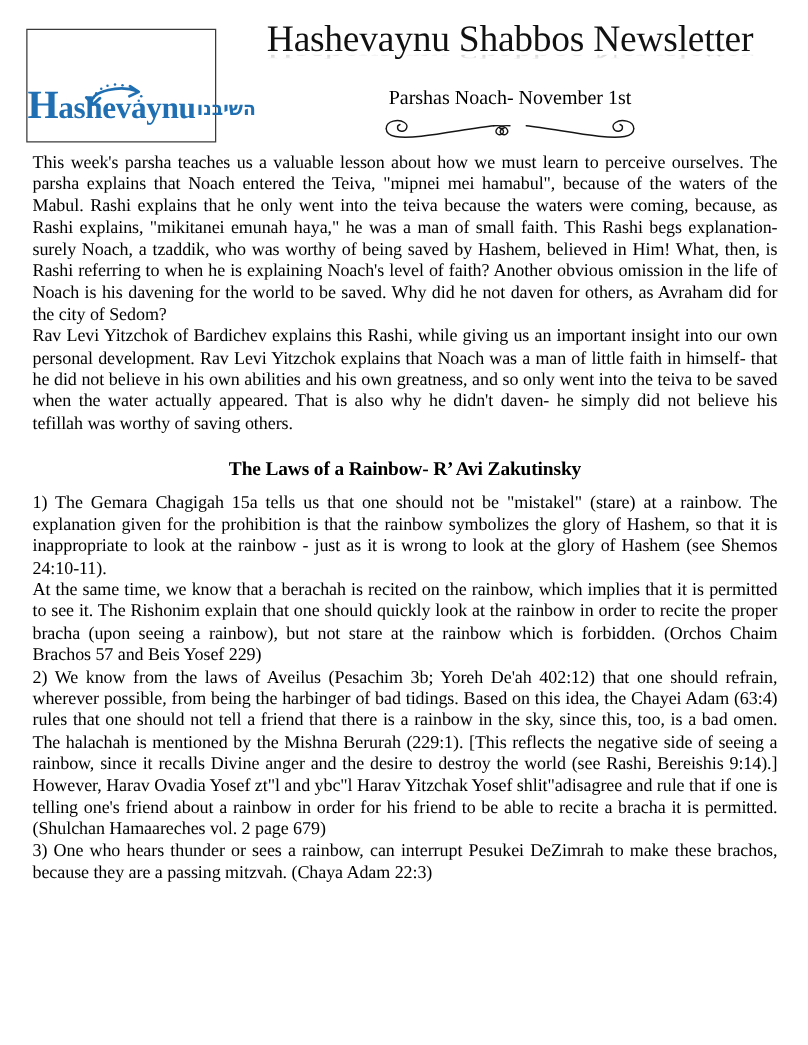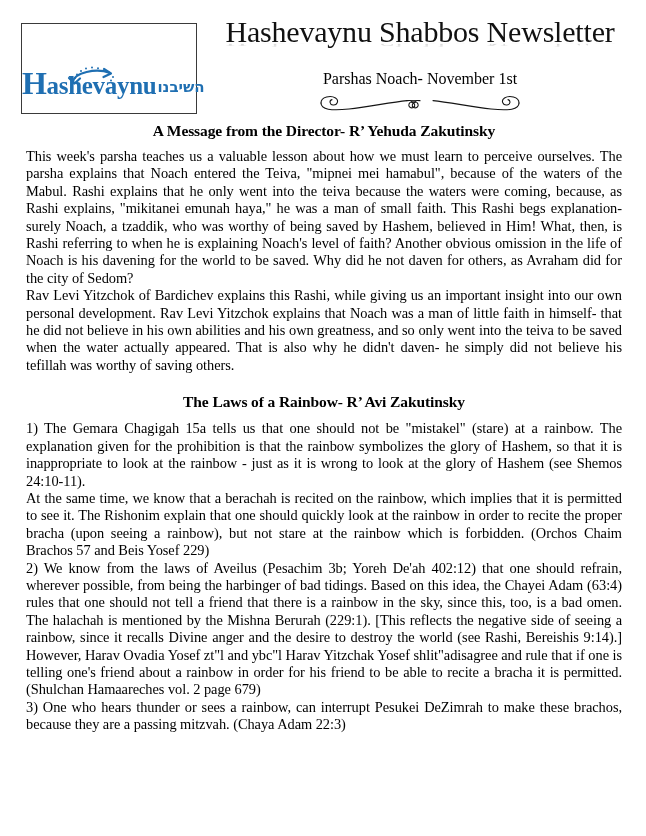--- a/index.html
+++ b/index.html
@@ -26,21 +26,21 @@
   
   .masthead {
     position: relative;
     height: 122px;
   }
 
   .logo-box {
     position: absolute;
     left: 21px;
     top: 23px;
-    width: 176px;
+    width: 152px;
     height: 91px;
     border: 1px solid #3a3a3a;
     background: #ffffff;
     box-sizing: border-box;
   }
   .logo-inner {
     position: absolute;
     left: 0;
     right: 0;
     bottom: 14px;
@@ -73,21 +73,21 @@
     position: absolute;
     left: 44px;
     top: -1px;
     width: 56px;
     height: 22px;
     pointer-events: none;
   }
 
   .title-zone {
     position: absolute;
-    left: 200px;
+    left: 188px;
     top: 16px;
     width: 440px;
     text-align: center;
   }
   .main-title {
     font-family: "Liberation Serif", "DejaVu Serif", serif;
     font-size: 30px;
     line-height: 1.05;
     color: #111111;
     letter-spacing: -0.2px;
@@ -193,21 +193,20 @@
           <path d="M113 10.6 C119 10.1, 123 11.5, 124 14 C125 16.8, 122 18.6, 119.6 17.4 C117.3 16.2, 118 12.8, 121.3 12.4" transform="translate(226,0) scale(-1,1)"></path>
           <path d="M212 13 C212 19.5, 202 21, 184 19 C164 16.7, 142 12.2, 126 10.6"></path>
           <path d="M212 13 C212 6.5, 202 5, 197.5 8 C193.5 10.6, 196 15.5, 200 15 C203.5 14.6, 204 10.5, 201 9.6"></path>
         </g>
       </svg>
     </div>
   </div>
 
   <div class="content">
 
-    <h2 class="section-heading">A Message from the Director- R’ Yehuda Zakutinsky</h2>
 
     <p class="body-text">This week's parsha teaches us a valuable lesson about how we must learn to perceive ourselves. The parsha explains that Noach entered the Teiva, "mipnei mei hamabul", because of the waters of the Mabul. Rashi explains that he only went into the teiva because the waters were coming, because, as Rashi explains, "mikitanei emunah haya," he was a man of small faith. This Rashi begs explanation- surely Noach, a tzaddik, who was worthy of being saved by Hashem, believed in Him! What, then, is Rashi referring to when he is explaining Noach's level of faith? Another obvious omission in the life of Noach is his davening for the world to be saved. Why did he not daven for others, as Avraham did for the city of Sedom?</p>
     <p class="body-text">Rav Levi Yitzchok of Bardichev explains this Rashi, while giving us an important insight into our own personal development. Rav Levi Yitzchok explains that Noach was a man of little faith in himself- that he did not believe in his own abilities and his own greatness, and so only went into the teiva to be saved when the water actually appeared. That is also why he didn't daven- he simply did not believe his tefillah was worthy of saving others.</p>
 
     <h2 class="section-heading second">The Laws of a Rainbow- R’ Avi Zakutinsky</h2>
 
     <p class="body-text">1) The Gemara Chagigah 15a tells us that one should not be "mistakel" (stare) at a rainbow. The explanation given for the prohibition is that the rainbow symbolizes the glory of Hashem, so that it is inappropriate to look at the rainbow - just as it is wrong to look at the glory of Hashem (see Shemos 24:10-11).</p>
     <p class="body-text">At the same time, we know that a berachah is recited on the rainbow, which implies that it is permitted to see it. The Rishonim explain that one should quickly look at the rainbow in order to recite the proper bracha (upon seeing a rainbow), but not stare at the rainbow which is forbidden. (Orchos Chaim Brachos 57 and Beis Yosef 229)</p>
     <p class="body-text">2) We know from the laws of Aveilus (Pesachim 3b; Yoreh De'ah 402:12) that one should refrain, wherever possible, from being the harbinger of bad tidings. Based on this idea, the Chayei Adam (63:4) rules that one should not tell a friend that there is a rainbow in the sky, since this, too, is a bad omen. The halachah is mentioned by the Mishna Berurah (229:1). [This reflects the negative side of seeing a rainbow, since it recalls Divine anger and the desire to destroy the world (see Rashi, Bereishis 9:14).] However, Harav Ovadia Yosef zt"l and ybc"l Harav Yitzchak Yosef shlit"adisagree and rule that if one is telling one's friend about a rainbow in order for his friend to be able to recite a bracha it is permitted. (Shulchan Hamaareches vol. 2 page 679)</p>
     <p class="body-text">3) One who hears thunder or sees a rainbow, can interrupt Pesukei DeZimrah to make these brachos, because they are a passing mitzvah. (Chaya Adam 22:3)</p>

